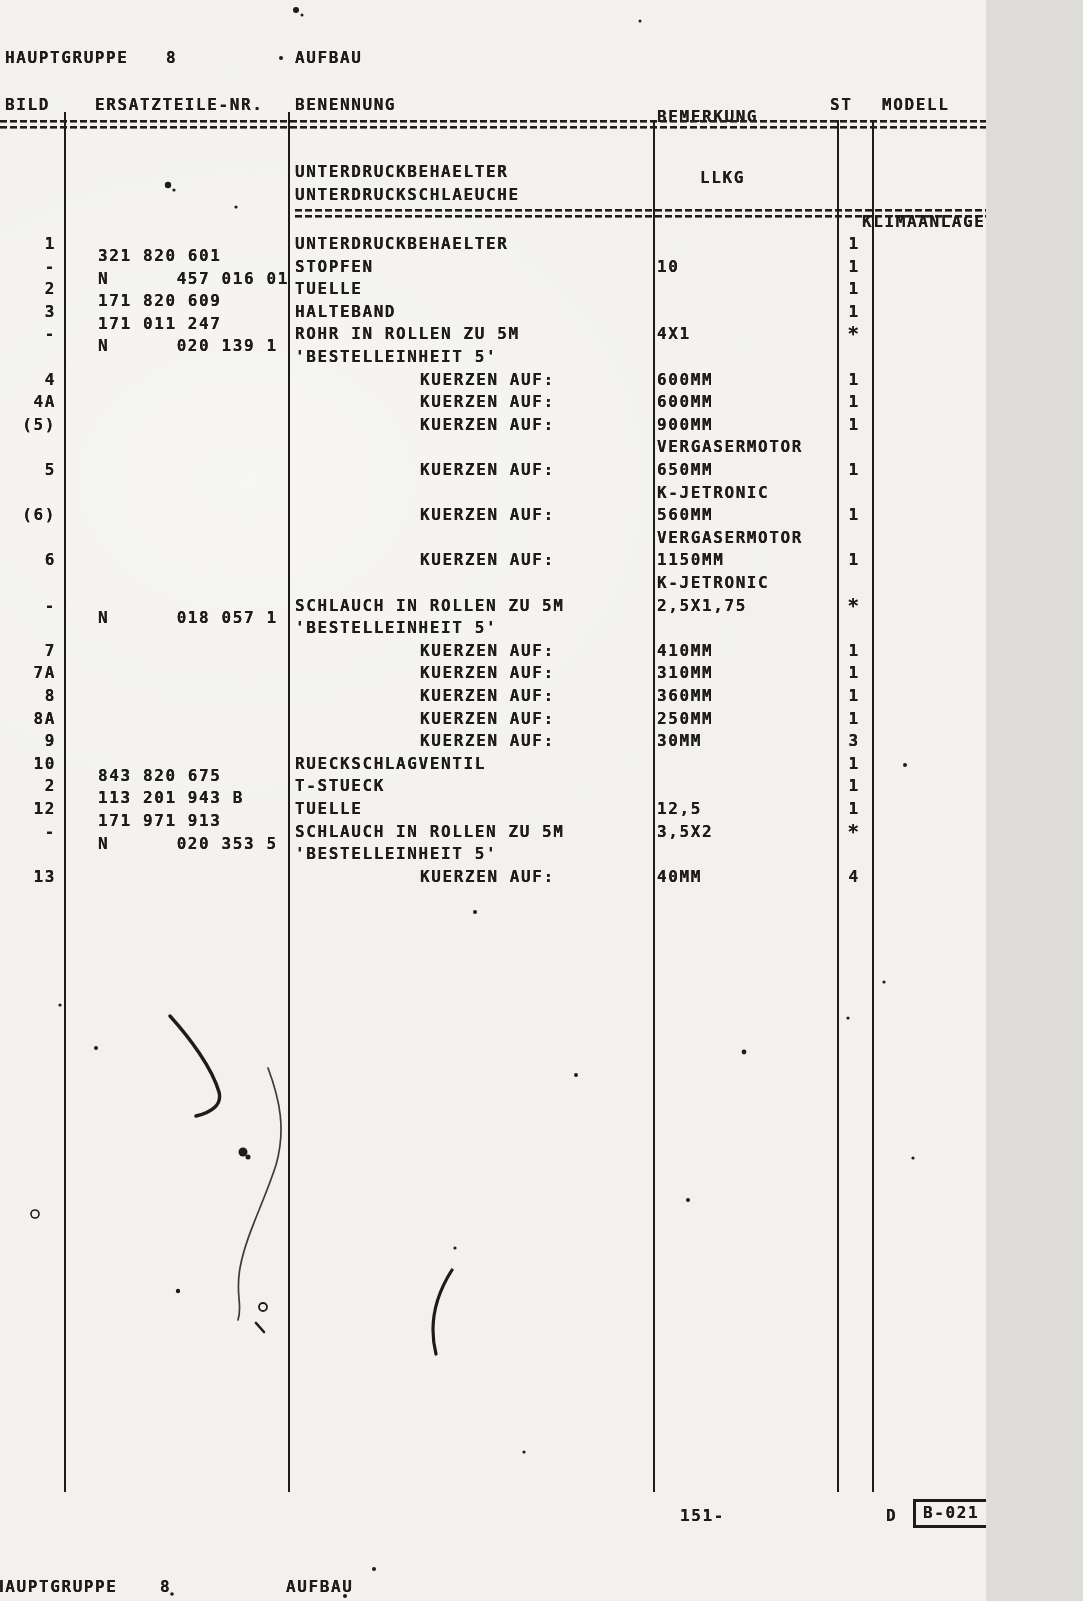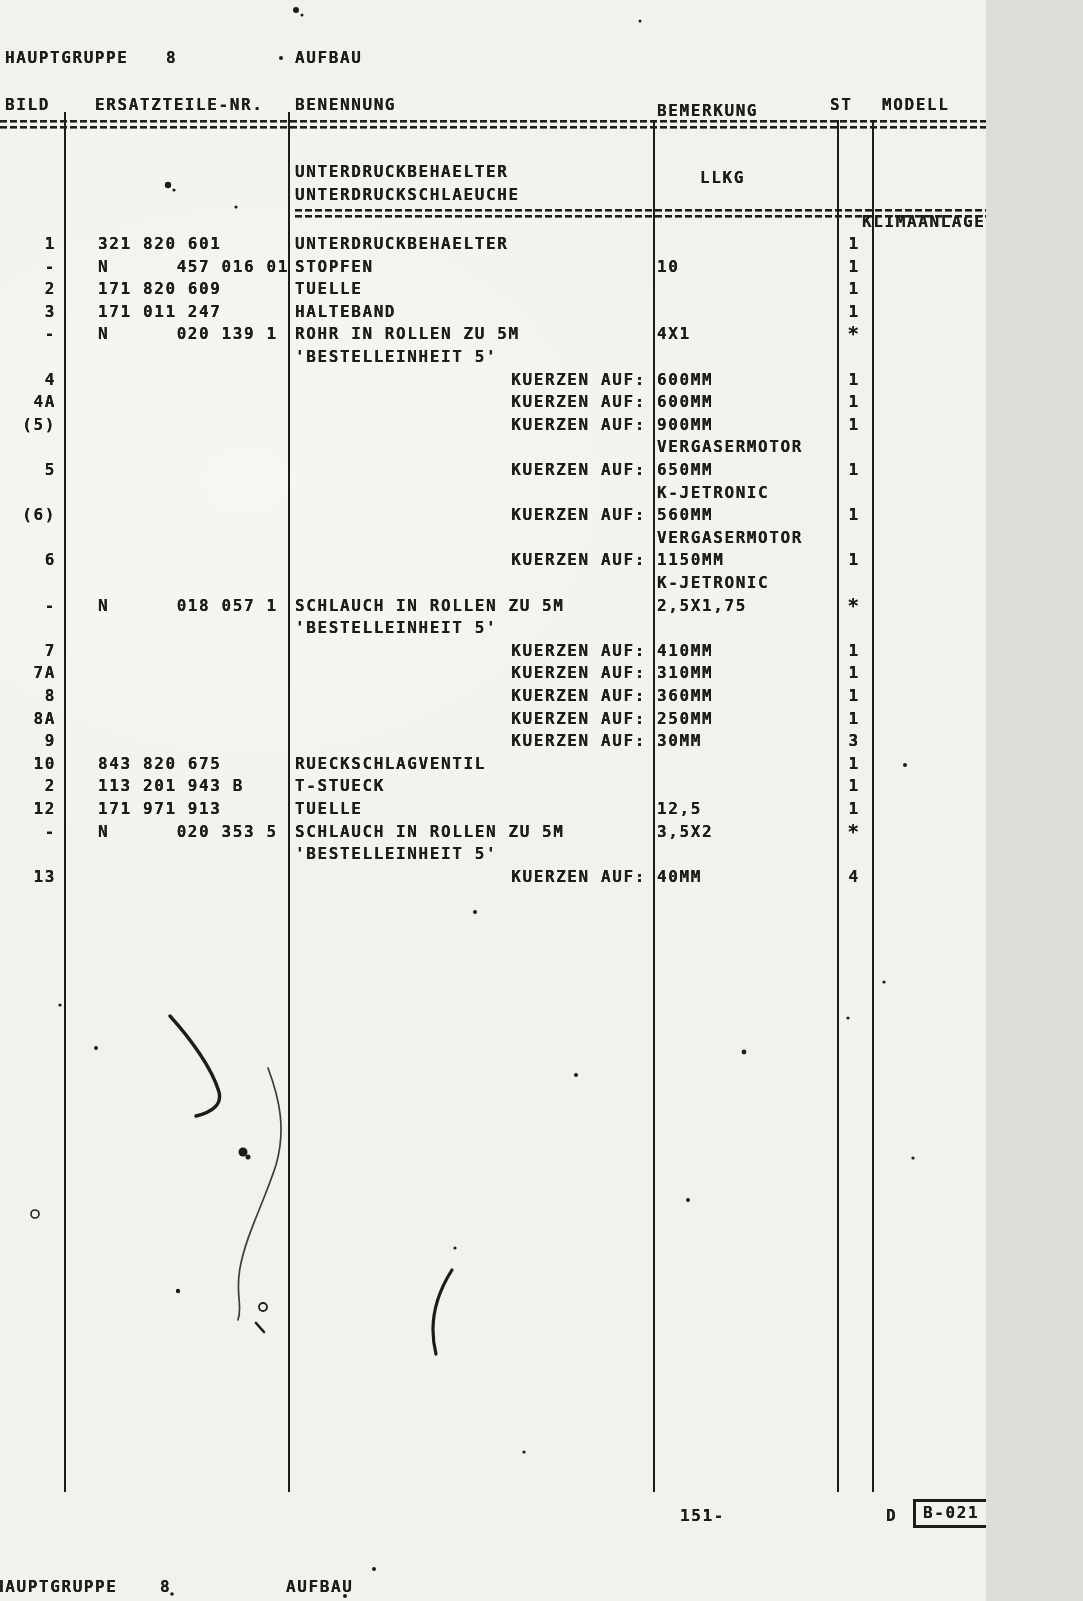--- a/index.html
+++ b/index.html
@@ -21,23 +21,23 @@
     position:absolute;height:10px;
     background-image:
       repeating-linear-gradient(90deg,#1d1c1a 0 7px, rgba(0,0,0,0) 7px 10px),
       repeating-linear-gradient(90deg,#1d1c1a 0 7px, rgba(0,0,0,0) 7px 10px);
     background-size:100% 2.6px;
     background-position:0 0,0 6px;
     background-repeat:no-repeat;
   }
   .row{position:absolute;left:0;width:1083px;height:22px;}
   .c-bild{left:4px;width:52px;text-align:right;}
-  .c-nr{left:98px;}
+  .c-nr{left:98px;margin-top:12px;}
   .c-ben{left:295px;}
-  .c-ku{left:420px;width:226px;text-align:right;}
+  .c-ku{left:420px;width:226px;}
   .c-bem{left:657px;}
   .c-st{left:834px;width:40px;text-align:center;}
   .c-st.star{font-size:19px;line-height:19px;}
   .code-box{
     position:absolute;left:913px;top:1499px;border:3px solid #1d1c1a;
     padding:1px 7px 3px 7px;font-size:16px;letter-spacing:1.6px;white-space:pre;
     text-shadow:0 0 .5px currentColor;
   }
   .noise{position:absolute;left:0;top:0;pointer-events:none;}
 </style>
@@ -46,21 +46,21 @@
 
 <div class="page">
 
   <span class="t" style="left:5px;top:48px;">HAUPTGRUPPE</span>
   <span class="t" style="left:166px;top:48px;">8</span>
   <span class="t" style="left:295px;top:48px;">AUFBAU</span>
 
   <span class="t" style="left:5px;top:95px;">BILD</span>
   <span class="t" style="left:95px;top:95px;">ERSATZTEILE-NR.</span>
   <span class="t" style="left:295px;top:95px;text-align:center;">BENENNUNG</span>
-  <span class="t" style="left:657px;top:101px;">BEMERKUNG</span>
+  <span class="t" style="left:657px;top:107px;">BEMERKUNG</span>
   <span class="t" style="left:830px;top:95px;">ST</span>
   <span class="t" style="left:874px;top:95px;margin-left:8px;">MODELL</span>
 
   <div class="dsep" style="left:0;top:120px;width:1025px;"></div>
   <div class="dsep" style="left:295px;top:209px;width:730px;"></div>
 
   <div class="vline" style="left:64px;top:112px;height:1380px;"></div>
   <div class="vline" style="left:288px;top:112px;height:1380px;"></div>
   <div class="vline" style="left:653px;top:120px;height:1372px;"></div>
   <div class="vline" style="left:837px;top:120px;height:1372px;"></div>

